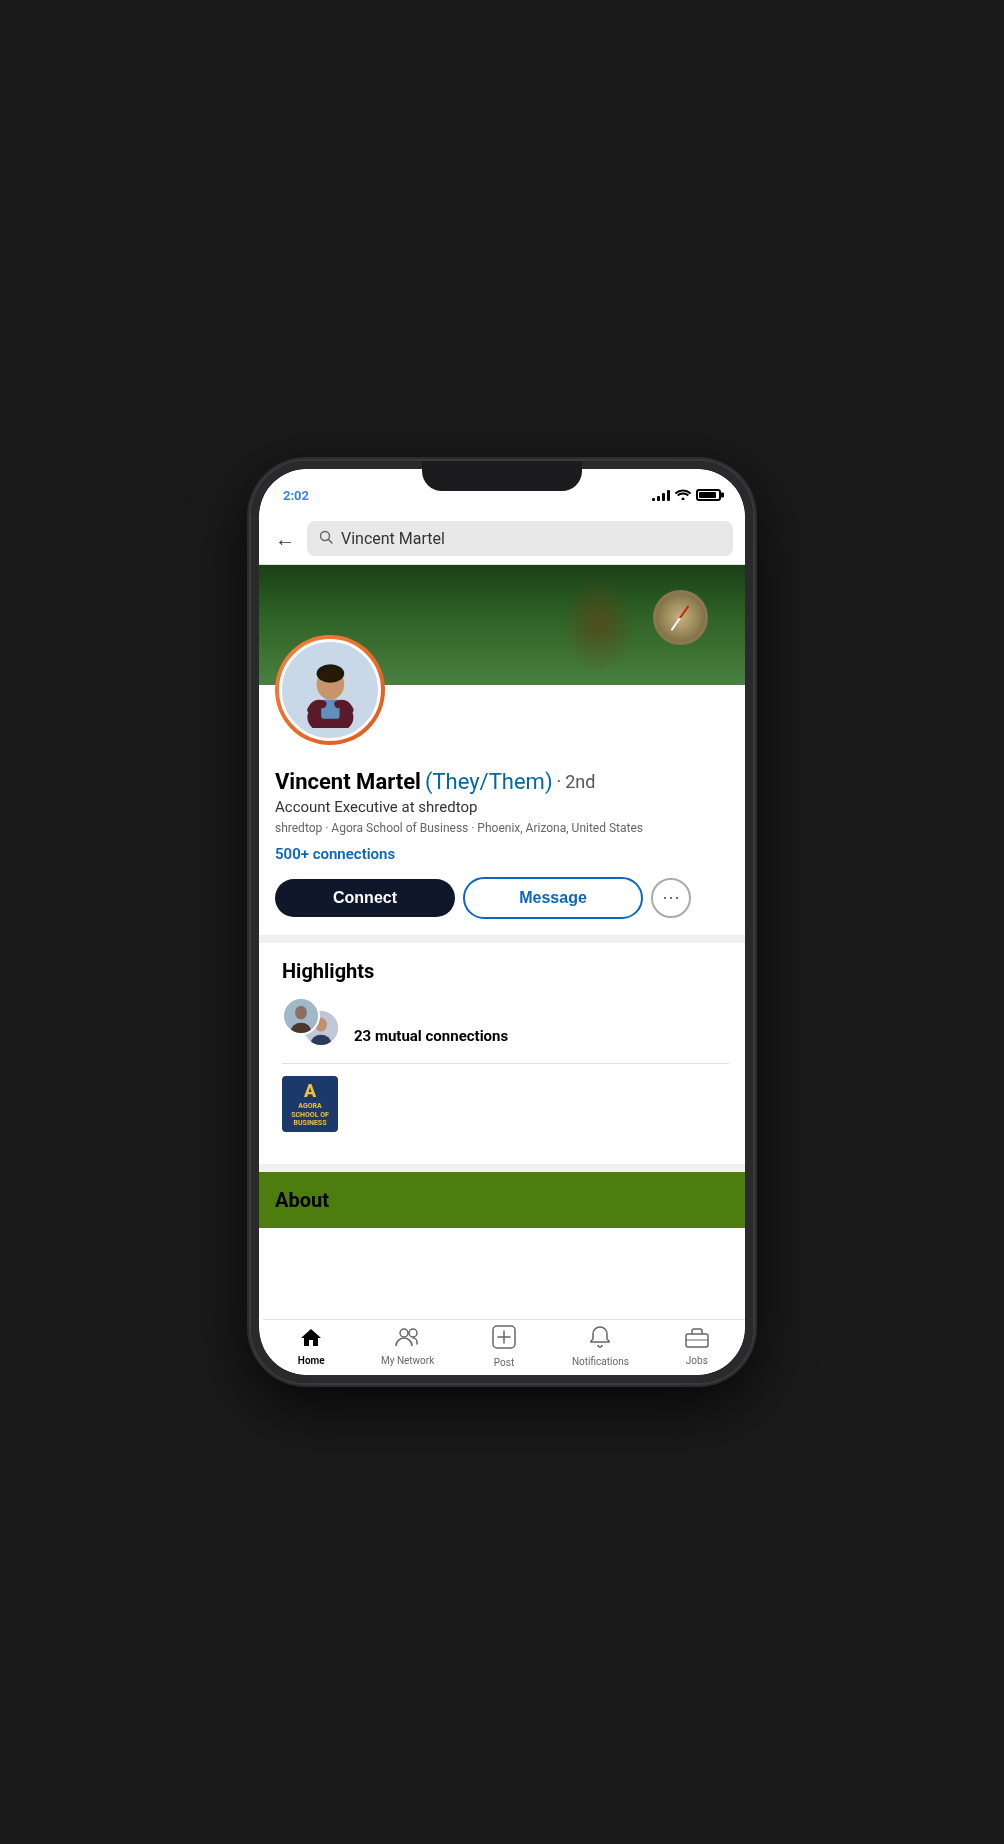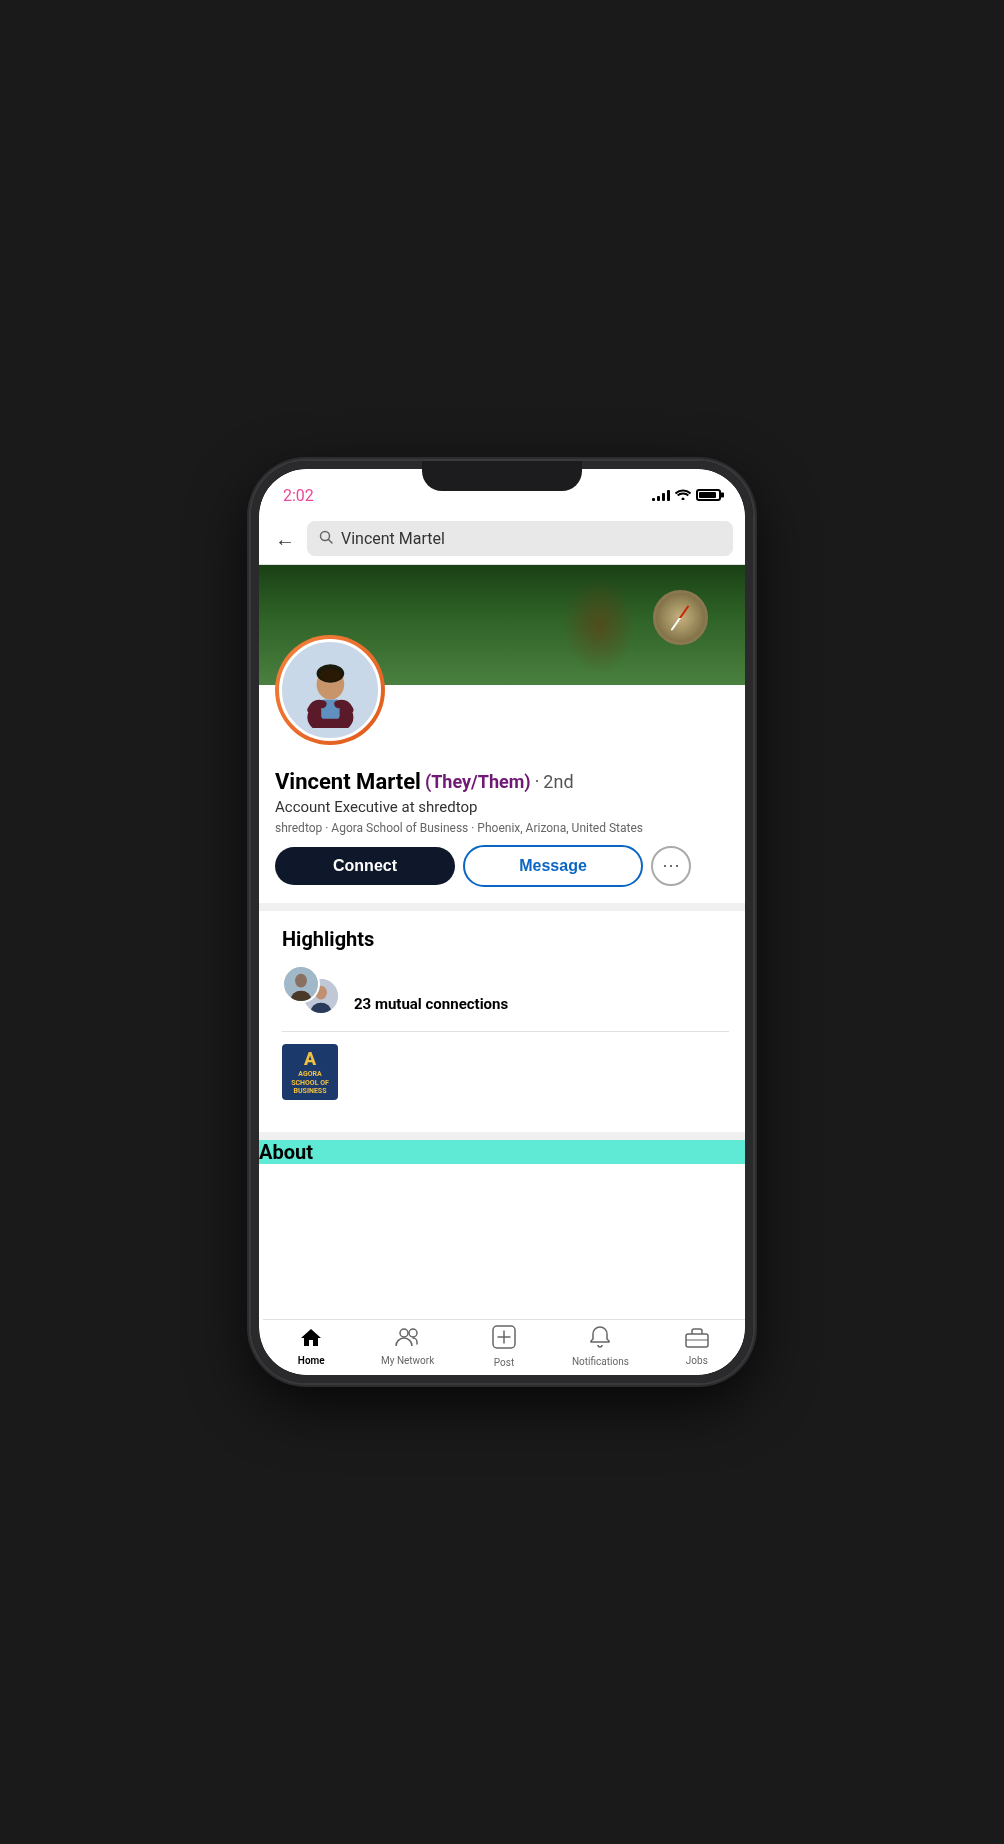--- a/index.html
+++ b/index.html
@@ -63,23 +63,23 @@
       height: 44px;
       background: #fff;
       display: flex;
       align-items: center;
       justify-content: space-between;
       padding: 0 24px;
       padding-top: 8px;
     }
 
     .status-time {
-      font-size: 16px;
-      font-weight: 400;
-      color: #ec4899;
+      font-size: 13px;
+      font-weight: 700;
+      color: #3b82f6;
     }
 
     .status-icons {
       display: flex;
       align-items: center;
       gap: 5px;
     }
 
     .signal-bars {
       display: flex;
@@ -276,23 +276,23 @@
       margin-bottom: 4px;
     }
 
     .profile-name {
       font-size: 22px;
       font-weight: 700;
       color: #000;
     }
 
     .profile-pronouns {
-      font-size: 18px;
-      font-weight: 700;
-      color: #701a75;
+      font-size: 22px;
+      font-weight: 400;
+      color: #0369a1;
     }
 
     .profile-degree {
       font-size: 18px;
       font-weight: 400;
       color: #555;
     }
 
     .profile-title {
       font-size: 15px;
@@ -479,21 +479,22 @@
       padding: 8px 20px;
       font-size: 14px;
       color: #333;
       background: #fff;
       cursor: pointer;
       margin-top: 10px;
     }
 
     
     .about-peek {
-      background: #5eead4;
+      background: #4d7c0f;
+      padding: 16px;
       border-top: 8px solid #f0f0f0;
     }
 
     .about-title {
       font-size: 20px;
       font-weight: 700;
       color: #000;
     }
 
     
@@ -622,20 +623,21 @@
 
       <div class="profile-info">
         <div class="profile-name-line">
           <span class="profile-name">Vincent Martel</span>
           <span class="profile-pronouns">(They/Them)</span>
           <span class="profile-degree">·</span>
           <span class="profile-degree">2nd</span>
         </div>
         <div class="profile-title">Account Executive at shredtop</div>
         <div class="profile-sub">shredtop · Agora School of Business · Phoenix, Arizona, United States</div>
+        <a class="connections-link">500+ connections</a>
 
         <div class="action-buttons">
           <button class="btn-connect">Connect</button>
           <button class="btn-message">Message</button>
           <button class="btn-more">
             <span>···</span>
           </button>
         </div>
       </div>
 

